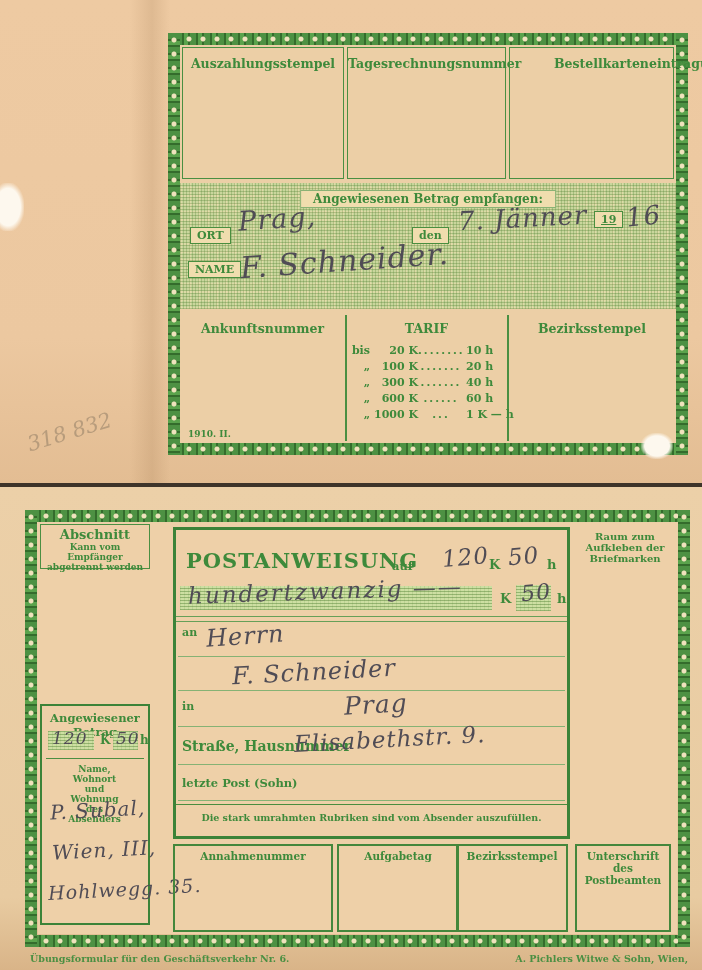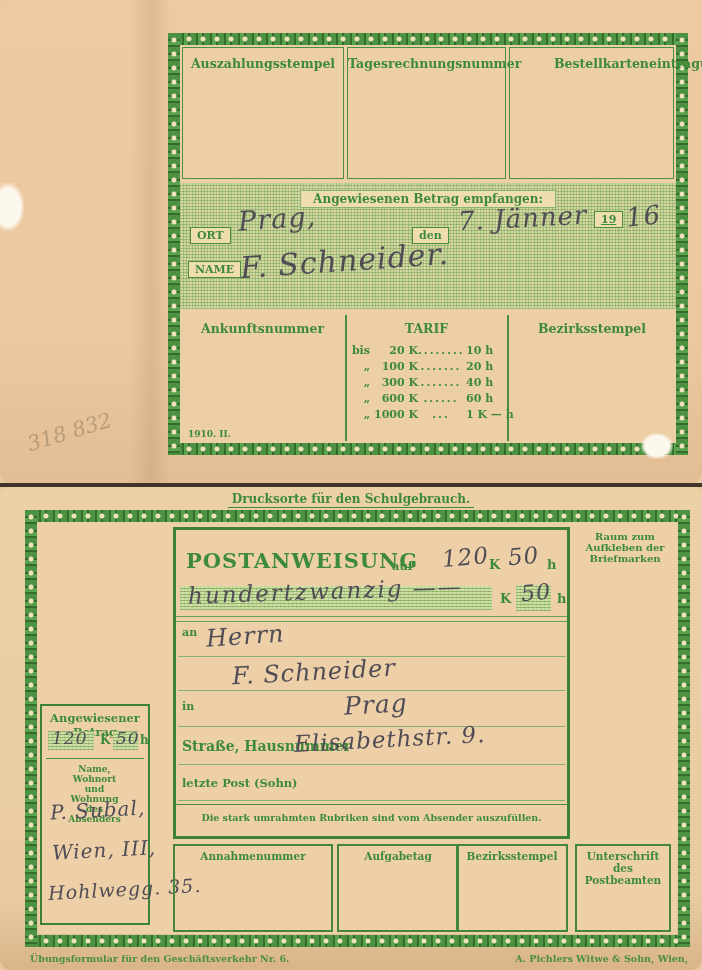--- a/index.html
+++ b/index.html
@@ -1,18 +1,18 @@
 <!DOCTYPE html>
 <html><head>
 <meta charset="utf-8">
 <style>
   html,body{margin:0;padding:0;}
   body{width:702px;height:970px;font-family:"DejaVu Serif",serif;}
   .stage{position:relative;width:702px;height:970px;overflow:hidden;background:#e9c9a0;}
-  .scan{position:absolute;left:0;width:702px;border-radius:11px;}
+  .scan{position:absolute;left:0;width:702px;}
   .scan-top{top:0;height:483px;background:linear-gradient(180deg,#eecaa2 0%,#ecc8a0 70%,#e3bd93 100%);}
   .scan-bot{top:487px;height:483px;background:linear-gradient(180deg,#ecd0a8 0%,#e8cba1 85%,#d9b488 100%);}
   .split{position:absolute;top:483px;left:0;width:702px;height:4px;background:#3e342a;}
   .crease{position:absolute;top:0;left:130px;width:40px;height:483px;
     background:linear-gradient(90deg,rgba(140,100,60,0) 0%,rgba(140,100,60,.16) 55%,rgba(140,100,60,0) 100%);}
   .g{color:#3e8a3b;}
   .abs{position:absolute;}
   
   .orn{position:absolute;background-color:#4d9143;}
   .orn-h{height:12px;background-image:
@@ -147,32 +147,33 @@
 
     <div class="spot" style="left:-8px;top:183px;width:32px;height:48px;"></div>
     <div class="spot" style="left:641px;top:433px;width:32px;height:26px;"></div>
     <div class="pencil" style="left:26px;top:420px;font-size:21px;transform:rotate(-17deg);">318 832</div>
   </section>
 
   <div class="split"></div>
 
   <section class="scan scan-bot">
 
-    <div class="abs g" style="left:0;top:5px;width:702px;text-align:center;font-size:12px;font-weight:bold;">
-      <span style="border-bottom:1.5px solid #3e8a3b;padding:0 4px 1px;">Drucksorte für den Schulgebrauch.</span>
-    </div>
 
     <div class="bcard">
       <div class="orn orn-h" style="left:0;top:0;width:665px;"></div>
       <div class="orn orn-h" style="left:0;top:425px;width:665px;"></div>
       <div class="orn orn-v" style="left:0;top:0;height:437px;"></div>
       <div class="orn orn-v" style="left:653px;top:0;height:437px;"></div>
 
       <div class="binner">
 
+        <div class="stubbox" style="top:1px;height:45px;">
+          <div class="g" style="font-size:13px;font-weight:bold;margin-top:2px;">Abschnitt</div>
+          <div class="g" style="font-size:9px;font-weight:bold;line-height:10px;padding:0 4px;">Kann vom Empfänger abgetrennt werden</div>
+        </div>
 
 
         <div class="stubbox" style="top:181px;height:221px;border-width:2.5px;border-color:#3c8338;">
           <div class="g" style="font-size:11.5px;font-weight:bold;margin-top:5px;">Angewiesener Betrag</div>
 
           <div class="abs" style="left:0;top:24px;width:105px;height:22px;">
             <span class="hatch abs" style="left:6px;top:1px;width:46px;height:19px;"></span>
             <span class="hw abs" style="left:10px;top:-2px;font-size:17px;">120</span>
             <span class="g abs" style="left:58px;top:3px;font-size:12px;font-weight:bold;">K</span>
             <span class="hatch abs" style="left:71px;top:1px;width:25px;height:19px;"></span>

